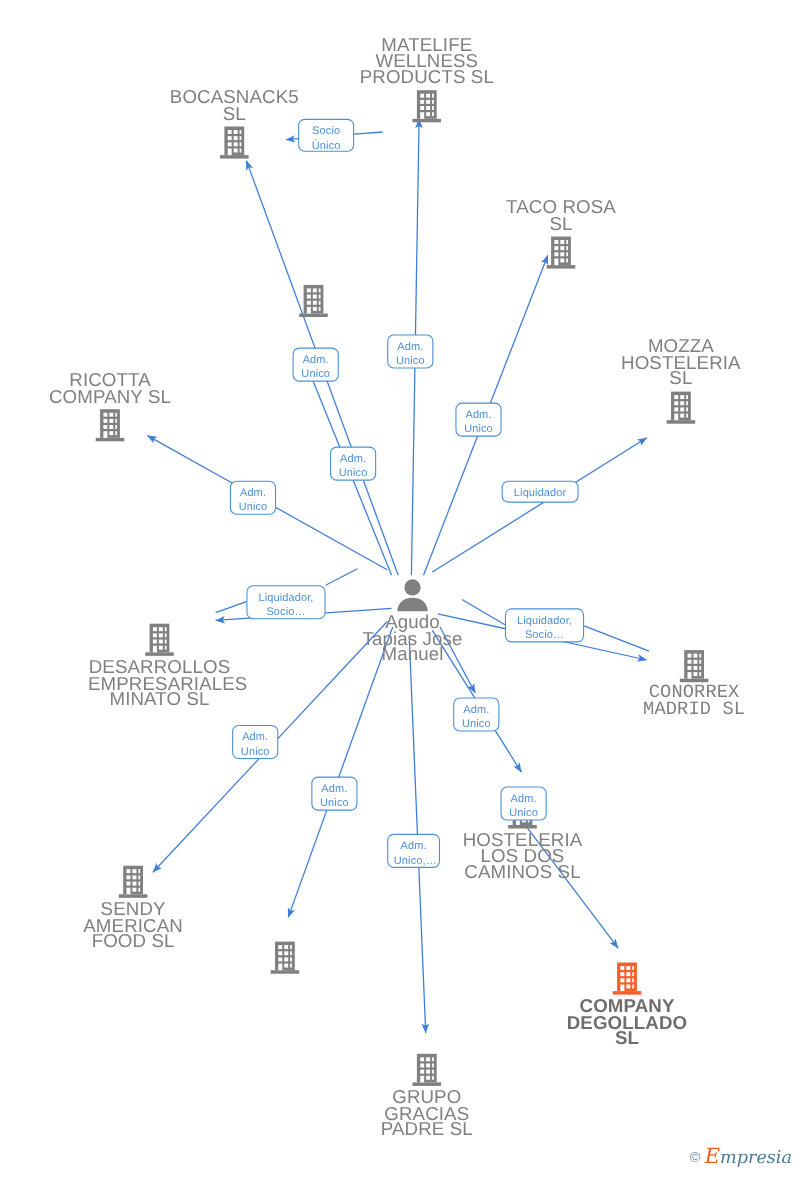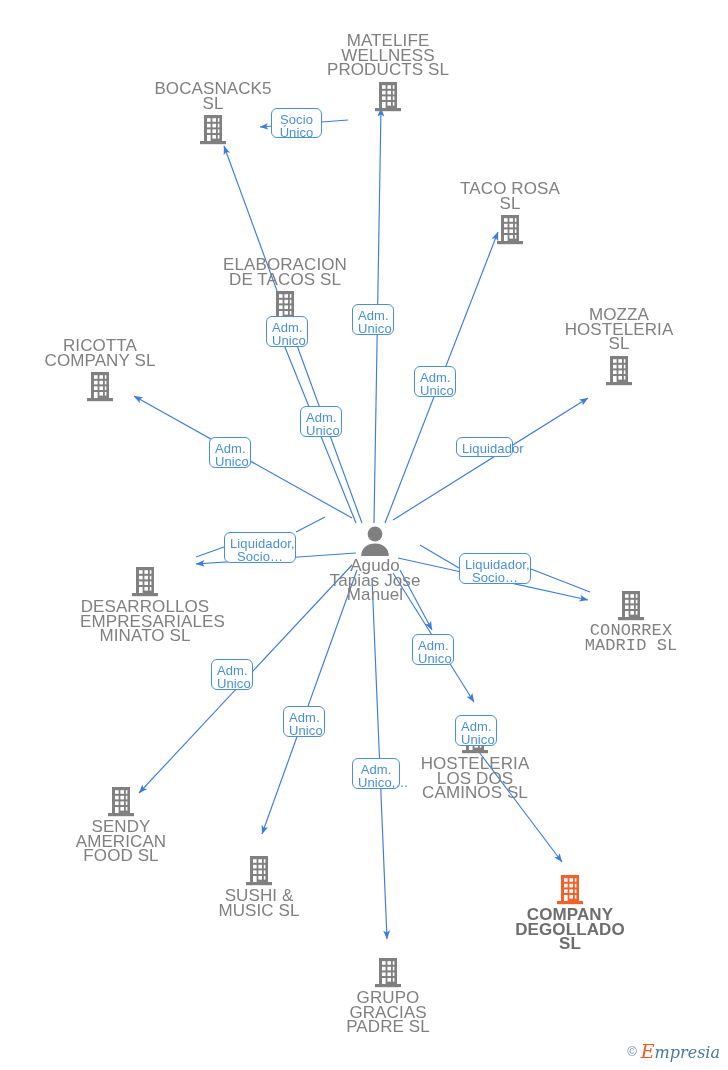--- a/index.html
+++ b/index.html
@@ -45,21 +45,21 @@
   .node.label-below .cap { margin-top: 3px; }
   .node.highlight .cap { color: #6e6e6e; font-weight: bold; }
   
   .chip {
     position: absolute;
     box-sizing: border-box;
     border: 1px solid #4a90d9;
     border-radius: 6px;
     background: #ffffff;
     color: #4a90d9;
-    font-size: 13px;
+    font-size: 10px;
     line-height: 13px;
     text-align: center;
     padding: 4px 5px 5px 5px;
     white-space: pre-line;
     letter-spacing: .1px;
   }
   .watermark {
     position: absolute;
     right: 8px;
     bottom: 8px;
@@ -188,22 +188,20 @@
             <rect x="18.8" y="9.8" width="1.6" height="3.6" fill="#fff"></rect>
             <rect x="8" y="15.4" width="3.6" height="3.6" fill="#fff"></rect>
             <rect x="13.4" y="15.4" width="3.6" height="3.6" fill="#fff"></rect>
             <rect x="18.8" y="15.4" width="1.6" height="3.6" fill="#fff"></rect>
             <rect x="8" y="21" width="3.6" height="6" fill="#fff"></rect>
             <rect x="13.4" y="21" width="3.6" height="3.6" fill="#fff"></rect>
             <rect x="18.8" y="21" width="1.6" height="3.6" fill="#fff"></rect>
           </svg></span>
       </div>
       <div class="node label-above" style="left: 285px; top: 258px;">
-        <span class="cap">ELABORACION
-DE TACOS  SL</span>
         <span class="glyph"><svg width="28" height="31" viewBox="0 0 28 31" aria-hidden="true">
             <rect x="5" y="1" width="18" height="26" fill="#808080"></rect>
             <rect x="1" y="27" width="26" height="3.2" fill="#808080"></rect>
             <rect x="8" y="4.2" width="3.6" height="3.6" fill="#fff"></rect>
             <rect x="13.4" y="4.2" width="3.6" height="3.6" fill="#fff"></rect>
             <rect x="18.8" y="4.2" width="1.6" height="3.6" fill="#fff"></rect>
             <rect x="8" y="9.8" width="3.6" height="3.6" fill="#fff"></rect>
             <rect x="13.4" y="9.8" width="3.6" height="3.6" fill="#fff"></rect>
             <rect x="18.8" y="9.8" width="1.6" height="3.6" fill="#fff"></rect>
             <rect x="8" y="15.4" width="3.6" height="3.6" fill="#fff"></rect>
@@ -348,22 +346,20 @@
             <rect x="8" y="9.8" width="3.6" height="3.6" fill="#fff"></rect>
             <rect x="13.4" y="9.8" width="3.6" height="3.6" fill="#fff"></rect>
             <rect x="18.8" y="9.8" width="1.6" height="3.6" fill="#fff"></rect>
             <rect x="8" y="15.4" width="3.6" height="3.6" fill="#fff"></rect>
             <rect x="13.4" y="15.4" width="3.6" height="3.6" fill="#fff"></rect>
             <rect x="18.8" y="15.4" width="1.6" height="3.6" fill="#fff"></rect>
             <rect x="8" y="21" width="3.6" height="6" fill="#fff"></rect>
             <rect x="13.4" y="21" width="3.6" height="3.6" fill="#fff"></rect>
             <rect x="18.8" y="21" width="1.6" height="3.6" fill="#fff"></rect>
           </svg></span>
-        <span class="cap">SUSHI &amp;
-MUSIC SL</span>
       </div>
       <div class="node label-below highlight" style="left: 570px; top: 874px;">
         <span class="glyph"><svg width="28" height="31" viewBox="0 0 28 31" aria-hidden="true">
             <rect x="5" y="1" width="18" height="26" fill="#f4602a"></rect>
             <rect x="1" y="27" width="26" height="3.2" fill="#f4602a"></rect>
             <rect x="8" y="4.2" width="3.6" height="3.6" fill="#fff"></rect>
             <rect x="13.4" y="4.2" width="3.6" height="3.6" fill="#fff"></rect>
             <rect x="18.8" y="4.2" width="1.6" height="3.6" fill="#fff"></rect>
             <rect x="8" y="9.8" width="3.6" height="3.6" fill="#fff"></rect>
             <rect x="13.4" y="9.8" width="3.6" height="3.6" fill="#fff"></rect>
@@ -408,21 +404,21 @@
       <div class="chip" style="left: 266px; top: 316px; width: 42px; height: 31px;">Adm.
 Unico</div>
       <div class="chip" style="left: 352px; top: 304px; width: 42px; height: 31px;">Adm.
 Unico</div>
       <div class="chip" style="left: 414px; top: 366px; width: 42px; height: 31px;">Adm.
 Unico</div>
       <div class="chip" style="left: 300px; top: 406px; width: 42px; height: 31px;">Adm.
 Unico</div>
       <div class="chip" style="left: 209px; top: 437px; width: 42px; height: 31px;">Adm.
 Unico</div>
-      <div class="chip" style="left: 456px; top: 437px; width: 57px; height: 20px;">Liquidador</div>
+      <div class="chip" style="left: 456px; top: 437px; width: 70px; height: 20px;">Liquidador</div>
       <div class="chip" style="left: 224px; top: 532px; width: 72px; height: 31px;">Liquidador,
 Socio…</div>
       <div class="chip" style="left: 459px; top: 553px; width: 72px; height: 31px;">Liquidador,
 Socio…</div>
       <div class="chip" style="left: 412px; top: 634px; width: 42px; height: 31px;">Adm.
 Unico</div>
       <div class="chip" style="left: 211px; top: 659px; width: 42px; height: 31px;">Adm.
 Unico</div>
       <div class="chip" style="left: 455px; top: 715px; width: 42px; height: 31px;">Adm.
 Unico</div>

